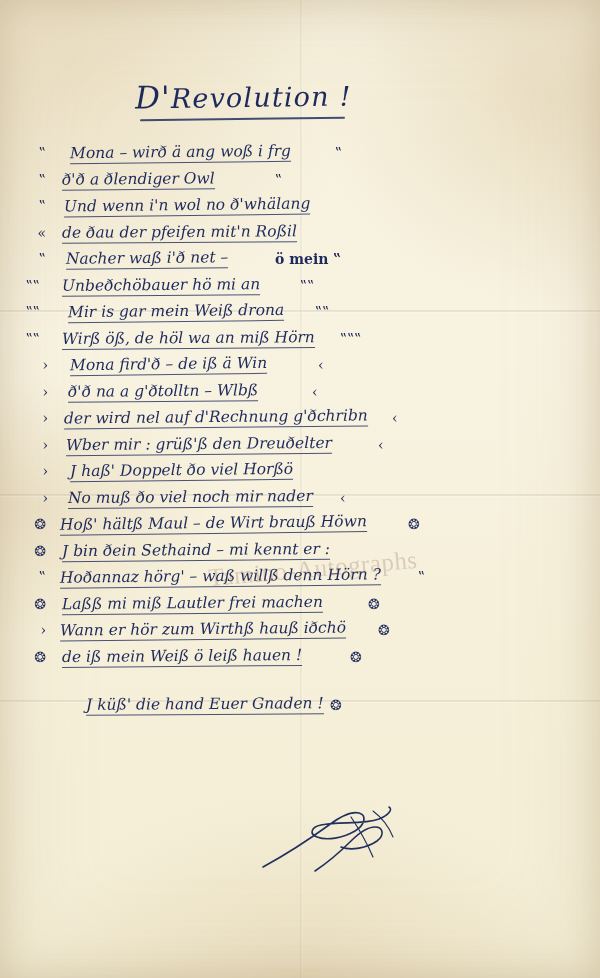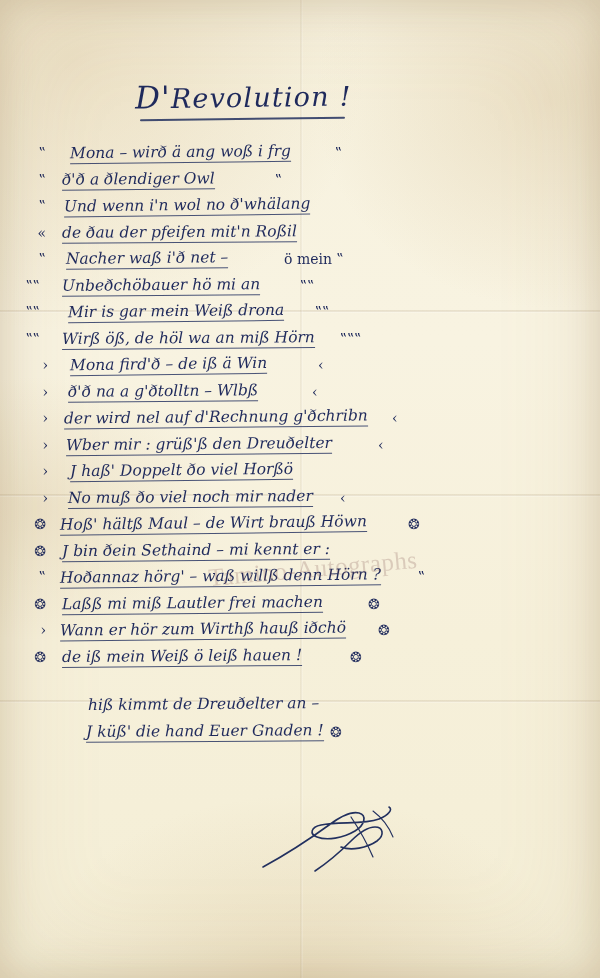--- a/index.html
+++ b/index.html
@@ -199,21 +199,21 @@
         <span class="mark-l" style="left: 22px;">‟</span>
         <span class="txt" style="left: 64px; transform: rotate(-0.7deg);">Und wenn i'n wol no ð'whälang</span>
       </div>
       <div class="line">
         <span class="mark-l" style="left: 22px;">«</span>
         <span class="txt" style="left: 62px; transform: rotate(-0.4deg);">de ðau der pfeifen mit'n Roßil</span>
       </div>
       <div class="line">
         <span class="mark-l" style="left: 22px;">‟</span>
         <span class="txt" style="left: 66px; transform: rotate(-0.6deg);">Nacher waß i'ð net –</span>
-        <span class="mark-r" style="left: 284px;">ö mein ‟</span>
+        <span class="mark-r" style="left: 275px; font-weight: bold;">ö mein ‟</span>
       </div>
       <div class="line">
         <span class="mark-l" style="left: 16px;">‟‟</span>
         <span class="txt" style="left: 62px; transform: rotate(-0.5deg);">Unbeðchöbauer hö mi an</span>
         <span class="mark-r" style="left: 300px;">‟‟</span>
       </div>
       <div class="line">
         <span class="mark-l" style="left: 16px;">‟‟</span>
         <span class="txt" style="left: 68px; transform: rotate(-0.6deg);">Mir is gar mein Weiß drona</span>
         <span class="mark-r" style="left: 315px;">‟‟</span>
@@ -277,23 +277,20 @@
         <span class="mark-r" style="left: 378px;">❂</span>
       </div>
       <div class="line">
         <span class="mark-l" style="left: 22px;">❂</span>
         <span class="txt" style="left: 62px; transform: rotate(-0.5deg);">de iß mein Weiß ö leiß hauen !</span>
         <span class="mark-r" style="left: 350px;">❂</span>
       </div>
     </div>
 
   <div id="stanza" class="ink">
-      <div class="line nounder">
-        <span class="txt" style="left: 88px; transform: rotate(-0.5deg);">hiß kimmt de Dreuðelter an –</span>
-      </div>
       <div class="line">
         <span class="txt" style="left: 86px; transform: rotate(-0.4deg);">J küß' die hand Euer Gnaden !</span>
         <span class="mark-r" style="left: 330px;">❂</span>
       </div>
     </div>
 
   <svg id="signature" viewBox="0 0 160 70" xmlns="http://www.w3.org/2000/svg">
     <g fill="none" stroke="#22305f" stroke-width="1.6" stroke-linecap="round">
       <path d="M8 62 C30 50 52 36 74 20 C86 11 96 6 104 8 C112 10 110 20 100 26 C88 33 72 36 62 32 C54 29 56 22 66 20 C84 16 108 20 124 14 C134 10 138 4 134 2"></path>
       <path d="M60 66 C72 58 84 48 96 36 C104 28 112 22 120 22 C128 22 130 30 122 36 C112 43 96 46 86 42"></path>

